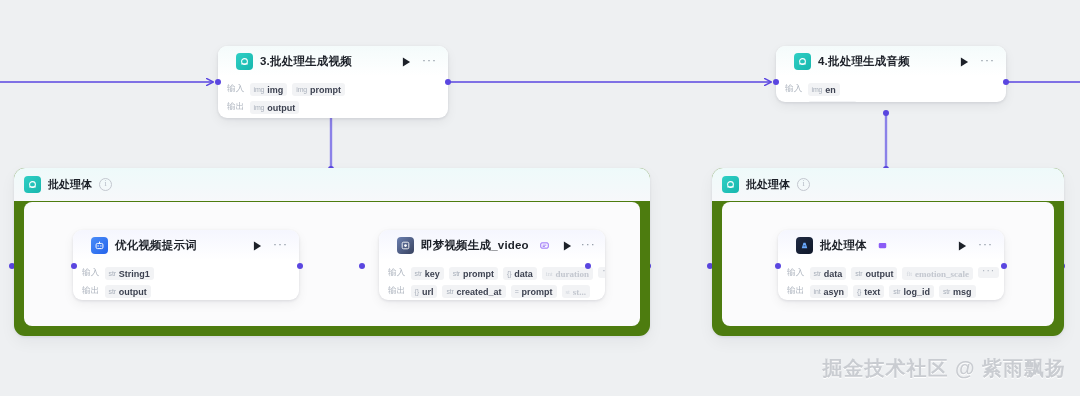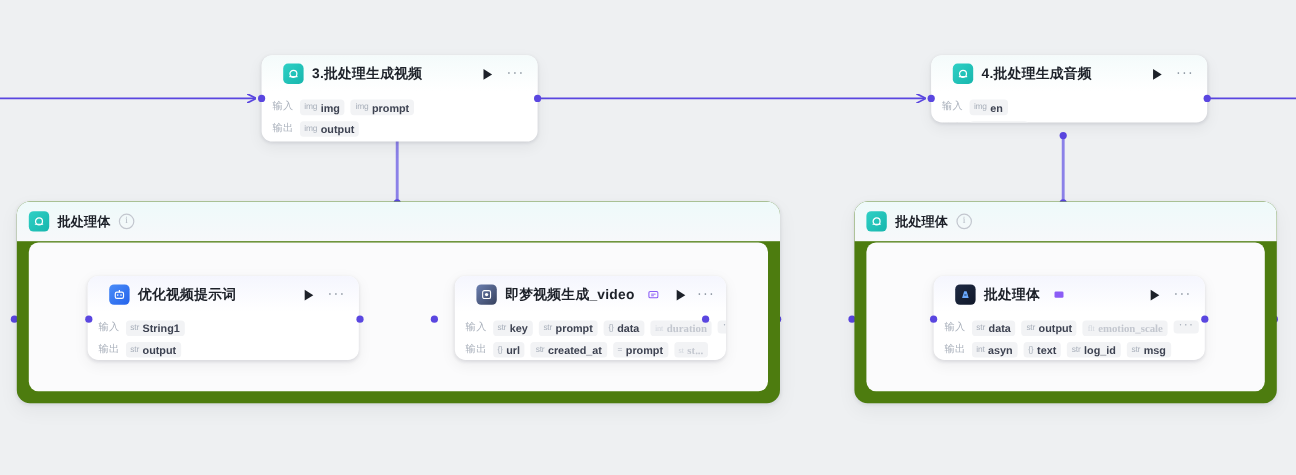--- a/index.html
+++ b/index.html
@@ -498,14 +498,15 @@
         <span class="chip">
           <span class="ty">str</span>
           <span>msg</span>
         </span>
       </div>
     </div>
   </div>
   <div class="port" style="left:775px;top:263px;"></div>
   <div class="port" style="left:1001px;top:263px;"></div>
 
+  <div class="watermark">掘金技术社区 @ 紫雨飘扬</div>
 
 </div>
 
 </body></html>

